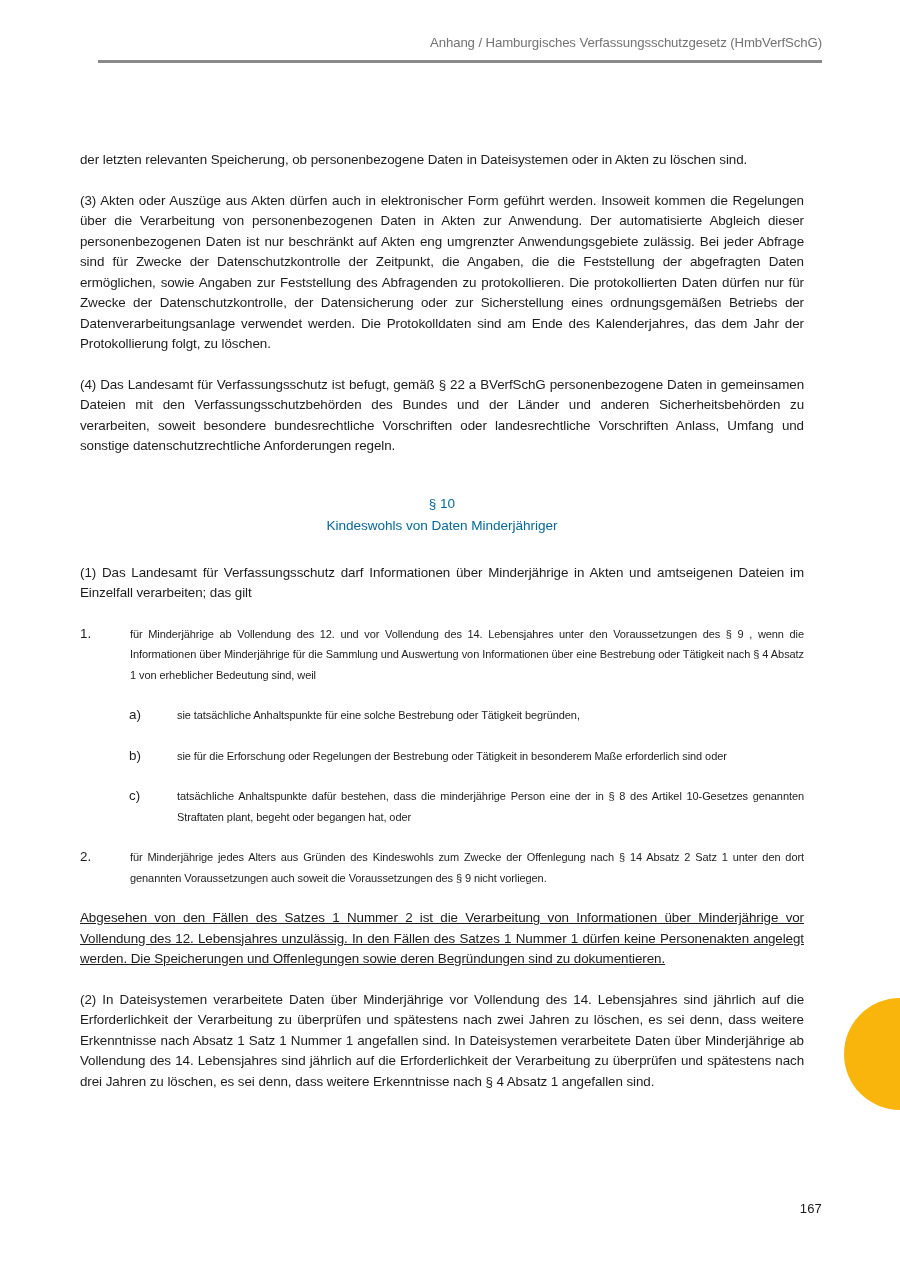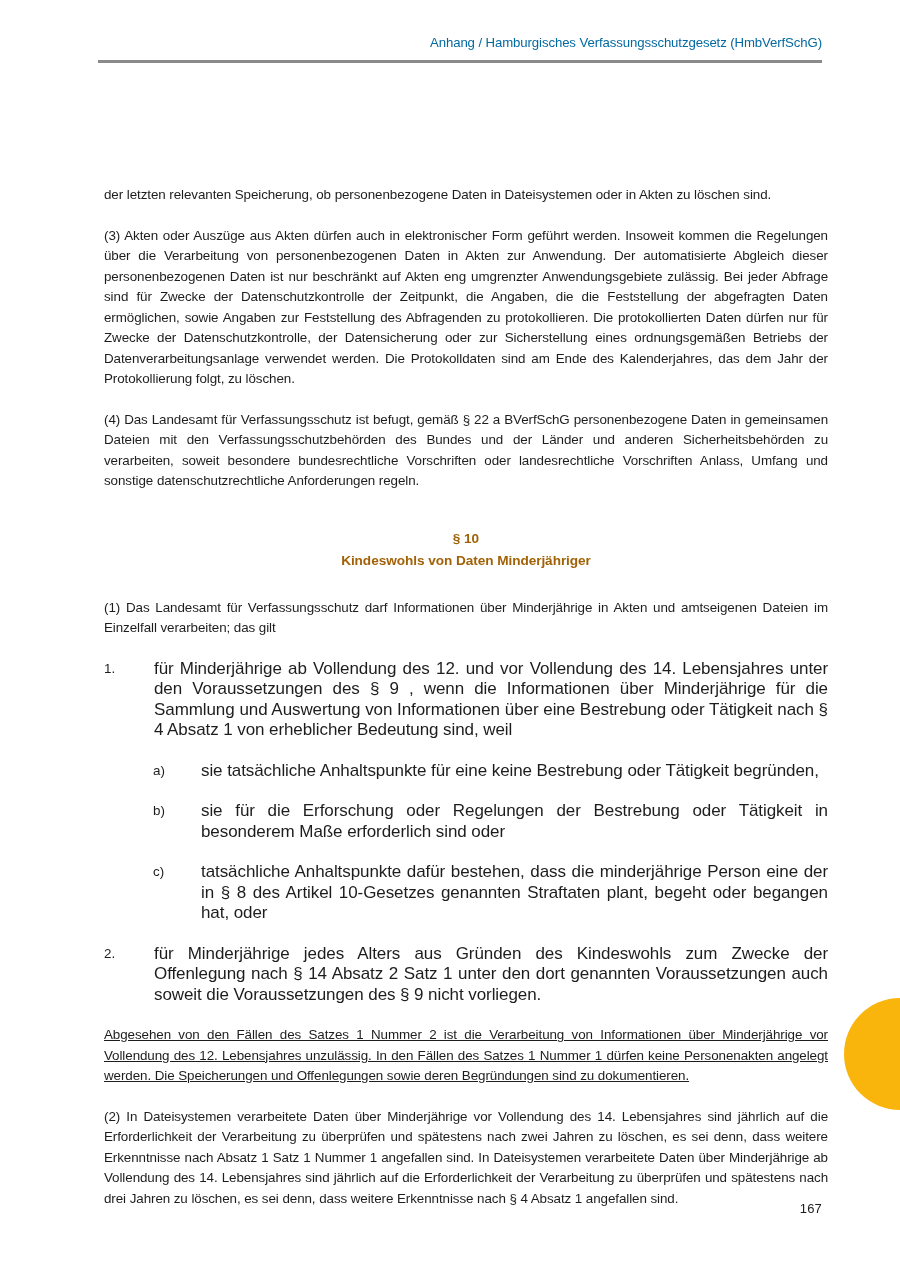--- a/index.html
+++ b/index.html
@@ -27,37 +27,36 @@
     position: absolute;
     left: 98px;
     top: 34px;
     width: 724px;
   }
   .header-title {
     text-align: right;
     font-size: 13.2px;
     line-height: 18px;
     letter-spacing: -0.1px;
-    color: #0369a1;
+    color: #737373;
     white-space: nowrap;
   }
   .header-rule {
     margin-top: 8px;
     height: 2.5px;
     background: #8a8a8a;
     width: 100%;
   }
 
   
   .content {
     position: absolute;
-    left: 104px;
+    left: 80px;
     top: 150px;
     width: 724px;
-    margin-top: 35px;
   }
 
   p.para {
     margin: 0 0 20px 0;
     font-size: 13.4px;
     line-height: 20.5px;
     text-align: justify;
     text-justify: inter-word;
     letter-spacing: -0.08px;
     color: #1d1d1d;
@@ -65,45 +64,45 @@
   }
 
   
   .section-head {
     margin: 36px 0 26px 0;
     text-align: center;
   }
   .section-head .sec-num,
   .section-head .sec-title {
     display: block;
-    font-weight: bold;
+    font-weight: normal;
     font-size: 13.6px;
     line-height: 22px;
     letter-spacing: -0.05px;
-    color: #a16207;
+    color: #0369a1;
   }
 
   
   .list {
     margin: 0;
     padding: 0;
   }
   .li {
     display: flex;
     margin: 0 0 20px 0;
   }
   .li-marker {
     flex: 0 0 auto;
     font-size: 13.4px;
     line-height: 20.5px;
     color: #1d1d1d;
   }
   .li-body {
     flex: 1 1 auto;
-    font-size: 17px;
+    font-size: 11px;
     line-height: 20.5px;
     text-align: justify;
     letter-spacing: -0.08px;
     color: #1d1d1d;
   }
 
   
   .lvl1 > .li-marker { width: 50px; }
 
   
@@ -160,21 +159,21 @@
 
     <div class="list">
 
       <div class="li lvl1">
         <span class="li-marker">1.</span>
         <span class="li-body">für Minderjährige ab Vollendung des 12. und vor Vollendung des 14. Lebensjahres unter den Voraussetzungen des § 9 , wenn die Informationen über Minderjährige für die Sammlung und Auswertung von Informationen über eine Bestrebung oder Tätigkeit nach § 4 Absatz 1 von erheblicher Bedeutung sind, weil</span>
       </div>
 
       <div class="li lvl2">
         <span class="li-marker">a)</span>
-        <span class="li-body">sie tatsächliche Anhaltspunkte für eine keine Bestrebung oder Tätigkeit begründen,</span>
+        <span class="li-body">sie tatsächliche Anhaltspunkte für eine solche Bestrebung oder Tätigkeit begründen,</span>
       </div>
 
       <div class="li lvl2">
         <span class="li-marker">b)</span>
         <span class="li-body">sie für die Erforschung oder Regelungen der Bestrebung oder Tätigkeit in besonderem Maße erforderlich sind oder</span>
       </div>
 
       <div class="li lvl2">
         <span class="li-marker">c)</span>
         <span class="li-body">tatsächliche Anhaltspunkte dafür bestehen, dass die minderjährige Person eine der in § 8 des Artikel 10-Gesetzes genannten Straftaten plant, begeht oder begangen hat, oder</span>

